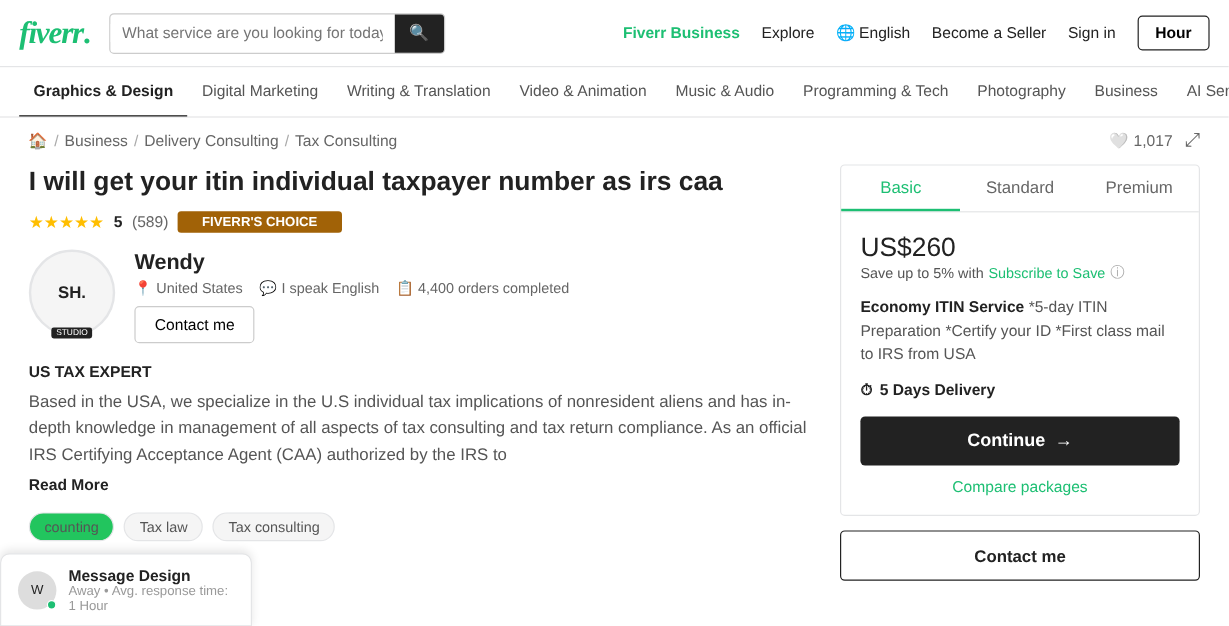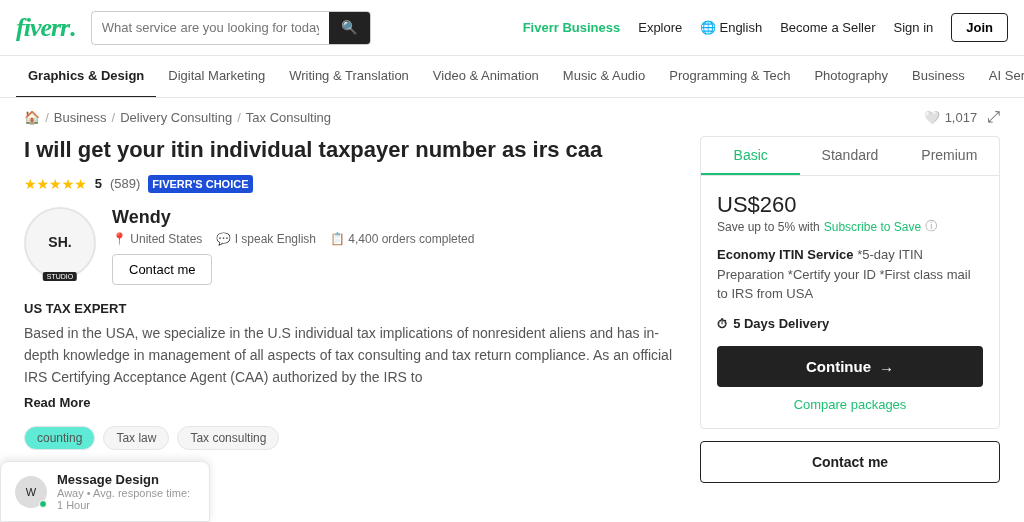--- a/index.html
+++ b/index.html
@@ -20,21 +20,21 @@
   </div>
   <div style="display:flex; align-items:center; gap:18px; font-size:13px; font-weight:500; margin-left:16px;">
     <a style="text-decoration:none; color:#1dbf73; font-weight:700; cursor:pointer;">Fiverr Business</a>
     <a style="text-decoration:none; color:#222; cursor:pointer;">Explore</a>
     <a style="text-decoration:none; color:#222; cursor:pointer; display:flex; align-items:center; gap:3px;">
         <span>🌐</span>
         <span>English</span>
       </a>
     <a style="text-decoration:none; color:#222; cursor:pointer;">Become a Seller</a>
     <a style="text-decoration:none; color:#222; cursor:pointer;">Sign in</a>
-    <button style="border:1px solid #222; border-radius:4px; padding:6px 14px; cursor:pointer; background:#fff; font-size:13px; font-weight:600;">Join</button>
+    <button style="border:1px solid #222; border-radius:4px; padding:6px 14px; cursor:pointer; background:#fff; font-size:13px; font-weight:600;">Hour</button>
   </div>
 </div>
 
 <div style="display:flex; align-items:center; border-bottom:1px solid #e4e5e7; padding:0 16px; height:42px; overflow:hidden;">
   <div style="padding:0 12px; height:42px; display:flex; align-items:center; font-size:13px; font-weight:600; cursor:pointer; color:#222; white-space:nowrap; border-bottom:2px solid #222;">Graphics &amp; Design</div>
   <div style="padding:0 12px; height:42px; display:flex; align-items:center; font-size:13px; font-weight:500; cursor:pointer; color:#555; white-space:nowrap; border-bottom:2px solid transparent;">Digital Marketing</div>
   <div style="padding:0 12px; height:42px; display:flex; align-items:center; font-size:13px; font-weight:500; cursor:pointer; color:#555; white-space:nowrap; border-bottom:2px solid transparent;">Writing &amp; Translation</div>
   <div style="padding:0 12px; height:42px; display:flex; align-items:center; font-size:13px; font-weight:500; cursor:pointer; color:#555; white-space:nowrap; border-bottom:2px solid transparent;">Video &amp; Animation</div>
   <div style="padding:0 12px; height:42px; display:flex; align-items:center; font-size:13px; font-weight:500; cursor:pointer; color:#555; white-space:nowrap; border-bottom:2px solid transparent;">Music &amp; Audio</div>
   <div style="padding:0 12px; height:42px; display:flex; align-items:center; font-size:13px; font-weight:500; cursor:pointer; color:#555; white-space:nowrap; border-bottom:2px solid transparent;">Programming &amp; Tech</div>
@@ -64,21 +64,21 @@
 
 <div style="display:flex; padding:0 24px; gap:24px;">
 
   <div style="flex:1; min-width:0;">
     <h1 style="font-size:22px; font-weight:700; color:#222; line-height:1.3; margin-bottom:10px;">I will get your itin individual taxpayer number as irs caa</h1>
 
     <div style="display:flex; align-items:center; gap:8px; margin-bottom:14px;">
       <span style="color:#ffbe00; font-size:14px;">★★★★★</span>
       <span style="font-size:13px; font-weight:700; color:#222;">5</span>
       <span style="font-size:13px; color:#666;">(589)</span>
-      <span style="background:#1d4ed8; color:#fff; font-size:11px; font-weight:700; padding:3px 4px; border-radius:3px;">FIVERR'S CHOICE</span>
+      <span style="background:#a16207; color:#fff; font-size:11px; font-weight:700; padding:3px 20px; border-radius:3px;">FIVERR'S CHOICE</span>
     </div>
 
     <div style="display:flex; align-items:flex-start; gap:16px; margin-bottom:16px;">
       <div style="width:72px; height:72px; border-radius:50%; border:2px solid #e4e5e7; display:flex; align-items:center; justify-content:center; flex-shrink:0; position:relative; background:#f5f5f5; flex-direction:column;">
         <span style="font-size:14px; font-weight:700; text-align:center; line-height:1.1;">SH.</span>
         <div style="position:absolute; bottom:-4px; left:50%; transform:translateX(-50%); background:#222; color:#fff; font-size:7px; padding:1px 4px; border-radius:2px; white-space:nowrap;">STUDIO</div>
       </div>
       <div style="display:flex; flex-direction:column; gap:4px;">
         <span style="font-size:18px; font-weight:700; cursor:pointer;">Wendy</span>
         <div style="display:flex; align-items:center; gap:14px; font-size:12px; color:#666;">
@@ -90,21 +90,21 @@
       </div>
     </div>
 
     <div>
       <p style="font-size:13px; font-weight:700; color:#222; margin-bottom:6px;">US TAX EXPERT</p>
       <p style="font-size:14px; color:#555; line-height:1.6; margin-bottom:5px;">Based in the USA, we specialize in the U.S individual tax implications of nonresident aliens and has in-depth knowledge in management of all aspects of tax consulting and tax return compliance. As an official IRS Certifying Acceptance Agent (CAA) authorized by the IRS to</p>
       <a style="font-size:13px; color:#222; font-weight:600; cursor:pointer; text-decoration:none;">Read More</a>
     </div>
 
     <div style="display:flex; gap:8px; flex-wrap:wrap; padding:10px 0; margin-top:6px;">
-      <span style="background:#5eead4; border:1px solid #e4e5e7; border-radius:20px; padding:4px 12px; font-size:12px; cursor:pointer; color:#555;">counting</span>
+      <span style="background:#22c55e; border:1px solid #e4e5e7; border-radius:20px; padding:4px 12px; font-size:12px; cursor:pointer; color:#555;">counting</span>
       <span style="background:#f5f5f5; border:1px solid #e4e5e7; border-radius:20px; padding:4px 12px; font-size:12px; cursor:pointer; color:#555;">Tax law</span>
       <span style="background:#f5f5f5; border:1px solid #e4e5e7; border-radius:20px; padding:4px 12px; font-size:12px; cursor:pointer; color:#555;">Tax consulting</span>
     </div>
   </div>
 
   <div style="width:300px; flex-shrink:0;">
     <div style="border:1px solid #e4e5e7; border-radius:4px;">
 
       <div style="display:flex; border-bottom:1px solid #e4e5e7;">
         <div style="flex:1; text-align:center; padding:10px 0; font-size:14px; font-weight:500; cursor:pointer; color:#1dbf73; border-bottom:2px solid #1dbf73;">Basic</div>

